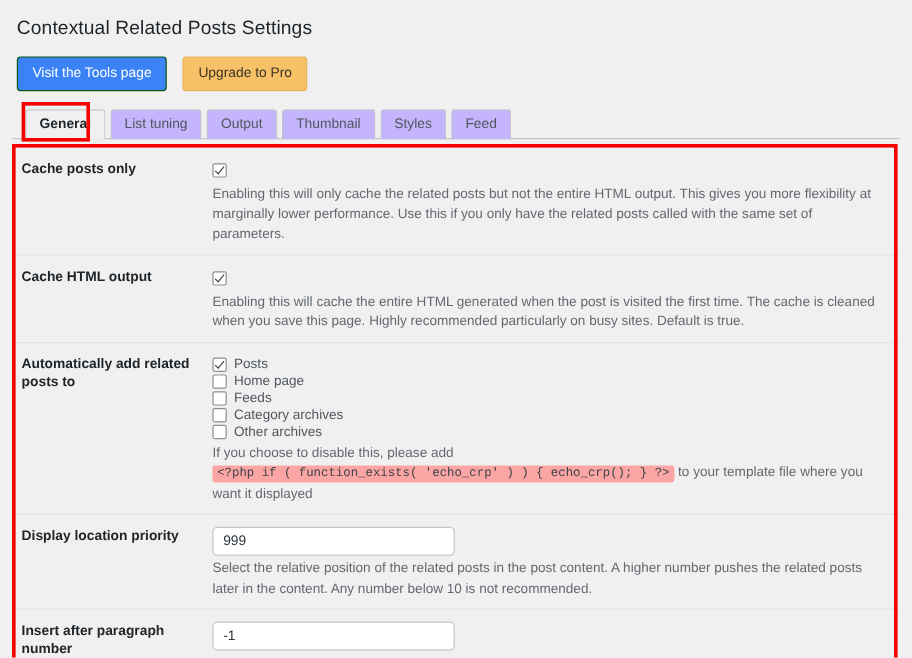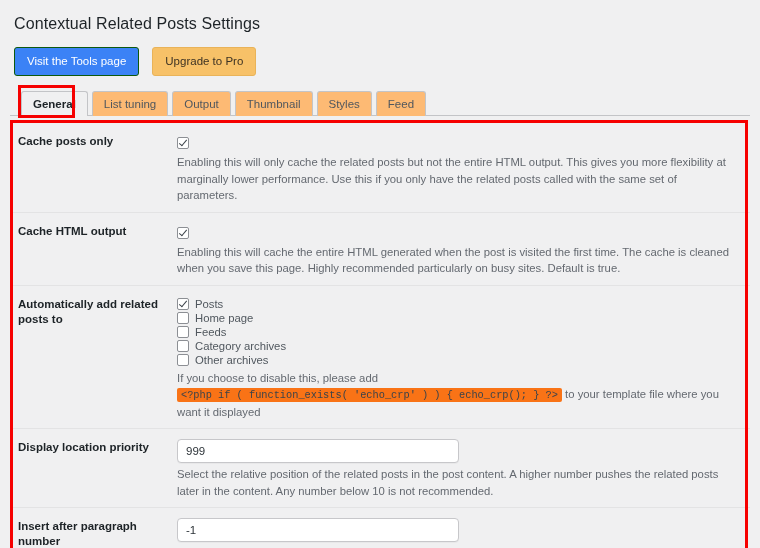--- a/index.html
+++ b/index.html
@@ -71,21 +71,21 @@
     position: relative;
     z-index: 2;
   }
   .tab {
     height: 25px;
     padding: 0 11px;
     display: inline-flex;
     align-items: center;
     font-size: 11.5px;
     color: #50575e;
-    background: #fdba74;
+    background: #c4b5fd;
     border: 1px solid #c3c4c7;
     border-bottom: none;
     border-radius: 3px 3px 0 0;
     box-sizing: border-box;
     cursor: pointer;
     white-space: nowrap;
   }
   .tab.active {
     background: #f0f0f1;
     color: #1d2327;
@@ -139,21 +139,21 @@
     font-size: 11.3px;
     line-height: 16.5px;
     color: #646970;
     margin: 3px 0 0 0;
     max-width: 575px;
   }
 
   code.snippet {
     font-family: "Liberation Mono", monospace;
     font-size: 10.3px;
-    background: #f97316;
+    background: #fca5a5;
     color: #3c434a;
     padding: 1px 4px;
     border-radius: 2px;
     white-space: nowrap;
   }
 
   
   .cb {
     display: inline-block;
     width: 12px;
@@ -184,21 +184,21 @@
     display: flex;
     align-items: center;
     gap: 6px;
     height: 14px;
     font-size: 11.3px;
     color: #50575e;
     line-height: 14px;
   }
 
   input.text-field {
-    width: 282px;
+    width: 202px;
     height: 24px;
     box-sizing: border-box;
     border: 1px solid #c7c7ca;
     border-radius: 4px;
     background: #fff;
     font-family: "Liberation Sans", sans-serif;
     font-size: 11.5px;
     color: #2c3338;
     padding: 0 8px;
     outline: none;

